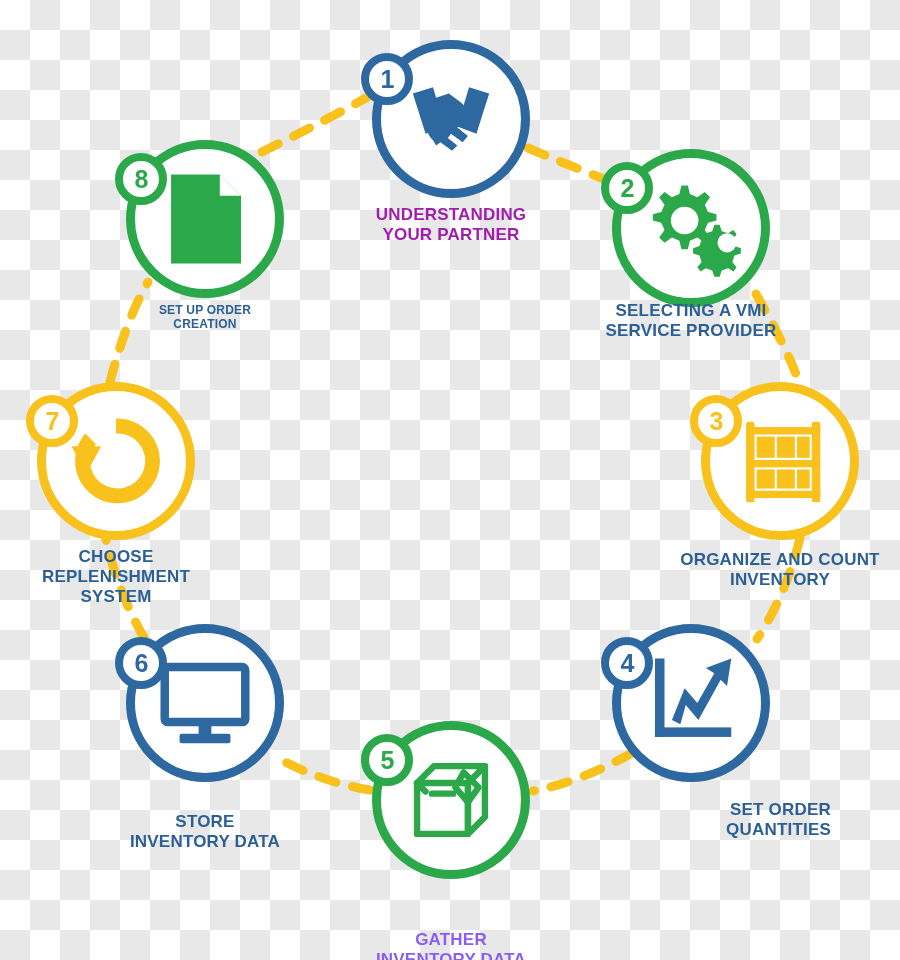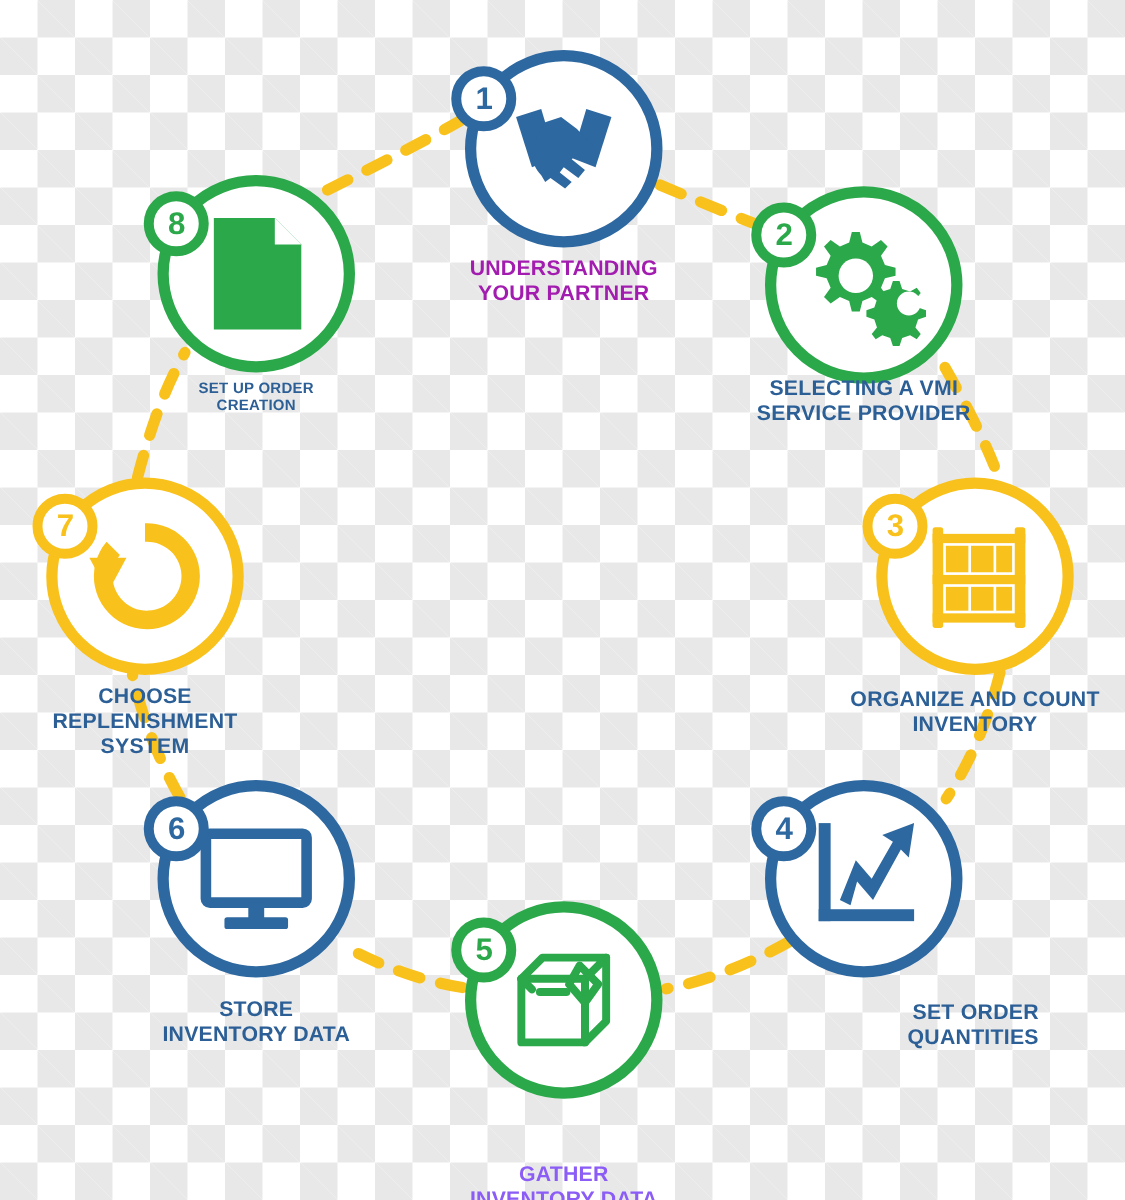--- a/index.html
+++ b/index.html
@@ -179,21 +179,21 @@
         <g fill="none" stroke="#2e68a0" stroke-width="8" stroke-linejoin="round">
           <rect x="12" y="16" width="76" height="52" rx="3"></rect>
         </g>
         <g fill="#2e68a0">
           <rect x="44" y="68" width="12" height="13"></rect>
           <rect x="26" y="79" width="48" height="9" rx="2"></rect>
         </g>
       </svg></span>
         </div>
         <div class="badge" style="width: 52px; height: 52px; left: -89.6036px; top: -65.7439px; border: 8px solid rgb(46, 104, 160); color: rgb(46, 104, 160); font-size: 25px;">6</div>
-        <div class="node-label" style="font-size: 17px; color: rgb(43, 95, 150); width: 280px; left: -140px; top: 95px;">STORE
+        <div class="node-label" style="font-size: 17px; color: rgb(43, 95, 150); width: 280px; left: -140px; top: 109px;">STORE
 INVENTORY DATA</div>
       </div>
       <div class="node" style="left: 116px; top: 461px;">
         <div class="node-circle" style="width: 158px; height: 158px; left: -79px; top: -79px; border: 9px solid rgb(249, 193, 28);">
           <span class="icon-wrap"><svg viewBox="0 0 100 100" width="106" height="106">
         <g fill="#f9c11c">
           <path d="M50 10 A40 40 0 1 1 21 24 l10 10 A26 26 0 1 0 50 24 Z"></path>
           <path d="M8 36 L36 36 L22 62 Z"></path>
         </g>
       </svg></span>

